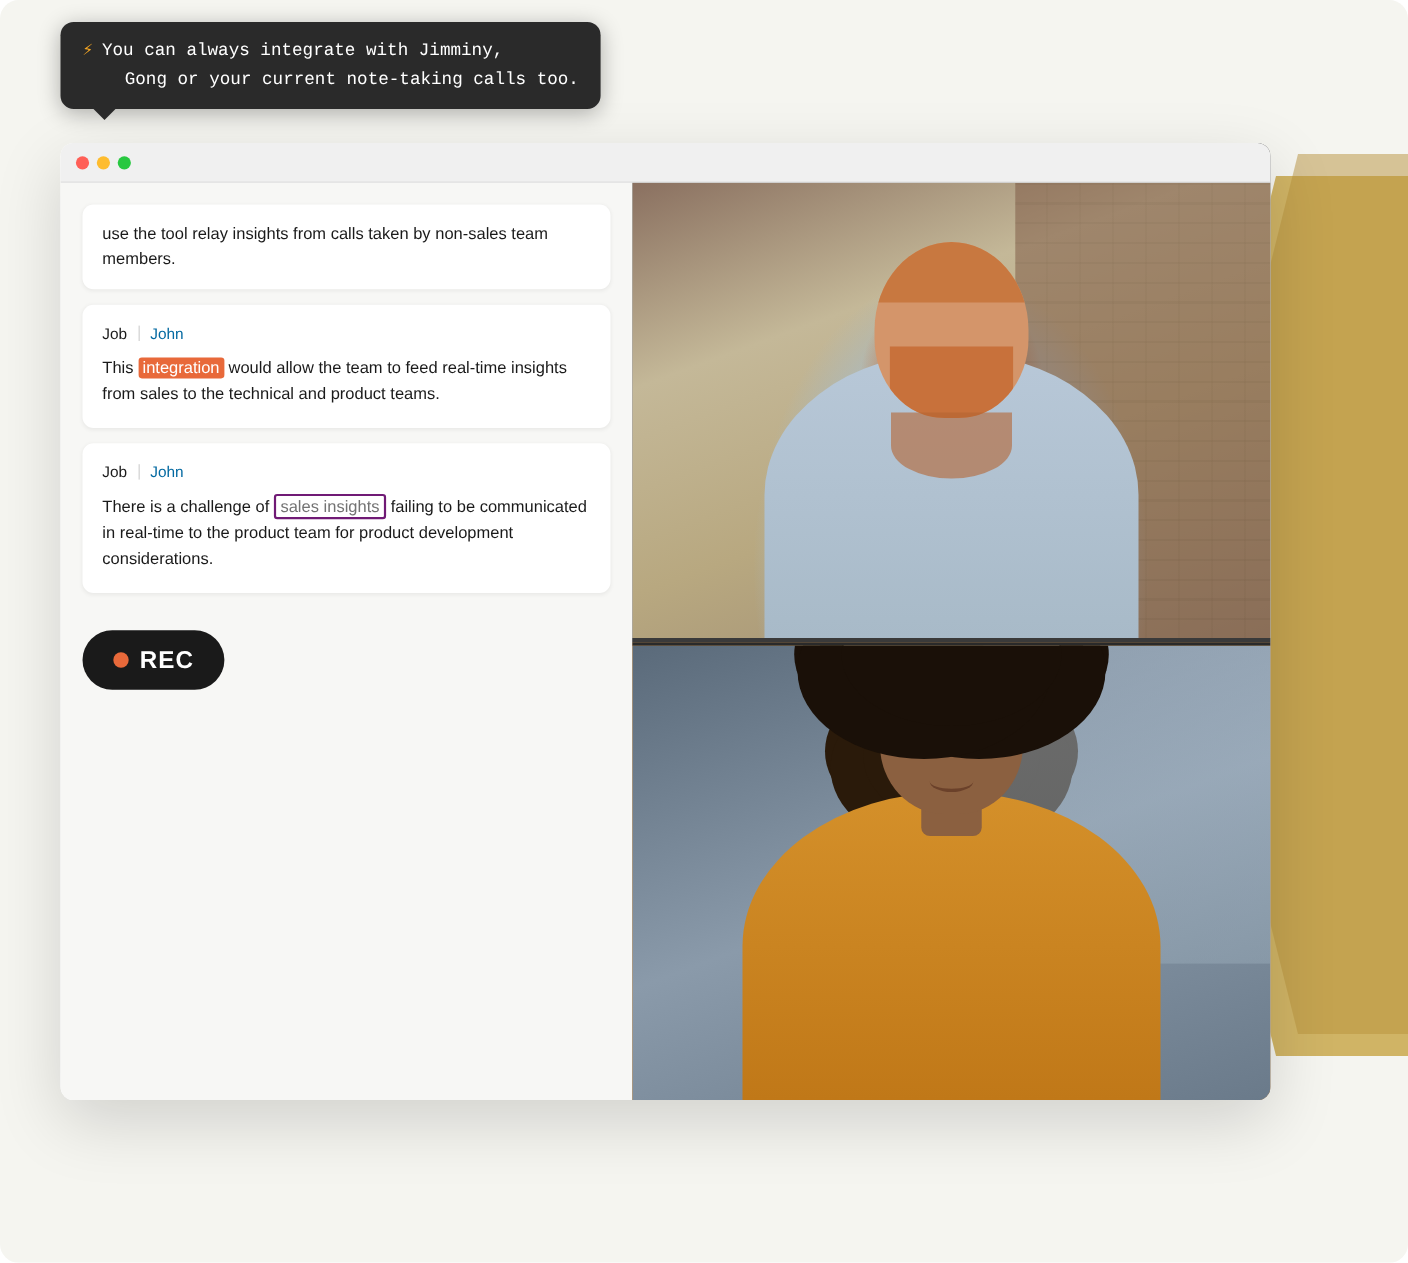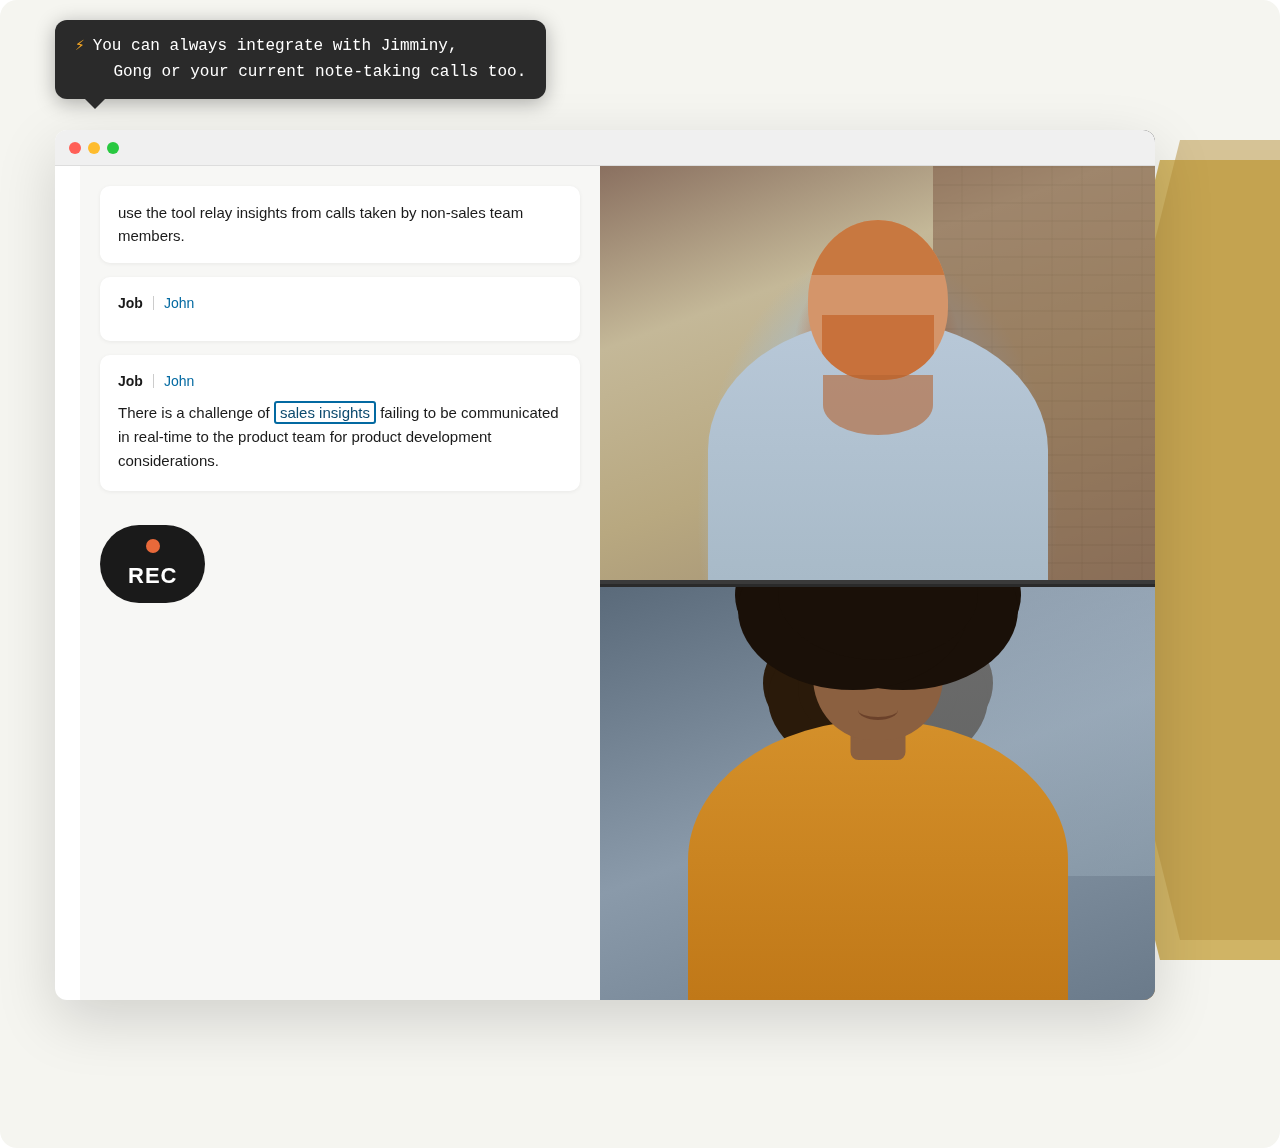--- a/index.html
+++ b/index.html
@@ -61,21 +61,20 @@
     .tl-yellow { background: #febc2e; }
     .tl-green { background: #28c840; }
 
     
     .left-panel {
       width: 520px;
       background: #f7f7f5;
       padding-top: 36px;
       overflow: hidden;
       flex-shrink: 0;
-      margin-left: 25px;
     }
 
     .left-panel-inner {
       padding: 20px 20px 20px 20px;
       height: 100%;
       overflow: hidden;
     }
 
     
     .card-partial {
@@ -103,21 +102,21 @@
 
     .card-header {
       display: flex;
       align-items: center;
       gap: 10px;
       margin-bottom: 12px;
     }
 
     .card-tag {
       font-size: 14px;
-      font-weight: 700;
+      font-weight: 400;
       color: #1a1a1a;
     }
 
     .card-divider {
       width: 1px;
       height: 14px;
       background: #cccccc;
     }
 
     .card-author {
@@ -134,40 +133,39 @@
     .highlight-orange {
       background: #e8693a;
       color: #ffffff;
       padding: 1px 4px;
       border-radius: 3px;
       font-weight: 500;
     }
 
     .highlight-orange-outline {
       background: transparent;
-      color: #0c4a6e;
-      border: 2px solid #0369a1;
+      color: #737373;
+      border: 2px solid #701a75;
       padding: 1px 4px;
       border-radius: 3px;
     }
 
     
     .rec-button {
       display: inline-flex;
       align-items: center;
       gap: 10px;
       background: #1a1a1a;
       color: #ffffff;
       border-radius: 40px;
       padding: 14px 28px;
       margin-top: 20px;
       font-size: 22px;
       font-weight: 700;
       letter-spacing: 1px;
-      flex-direction: column;
     }
 
     .rec-dot {
       width: 14px;
       height: 14px;
       border-radius: 50%;
       background: #e8693a;
     }
 
     
@@ -330,20 +328,23 @@
           <p class="card-partial-text">use the tool relay insights from calls taken by non-sales team members.</p>
         </div>
 
         
         <div class="card">
           <div class="card-header">
             <span class="card-tag">Job</span>
             <div class="card-divider"></div>
             <span class="card-author">John</span>
           </div>
+          <p class="card-body">
+            <span>This </span><span class="highlight-orange">integration</span><span> would allow the team to feed real-time insights from sales to the technical and product teams.</span>
+          </p>
         </div>
 
         
         <div class="card">
           <div class="card-header">
             <span class="card-tag">Job</span>
             <div class="card-divider"></div>
             <span class="card-author">John</span>
           </div>
           <p class="card-body">

